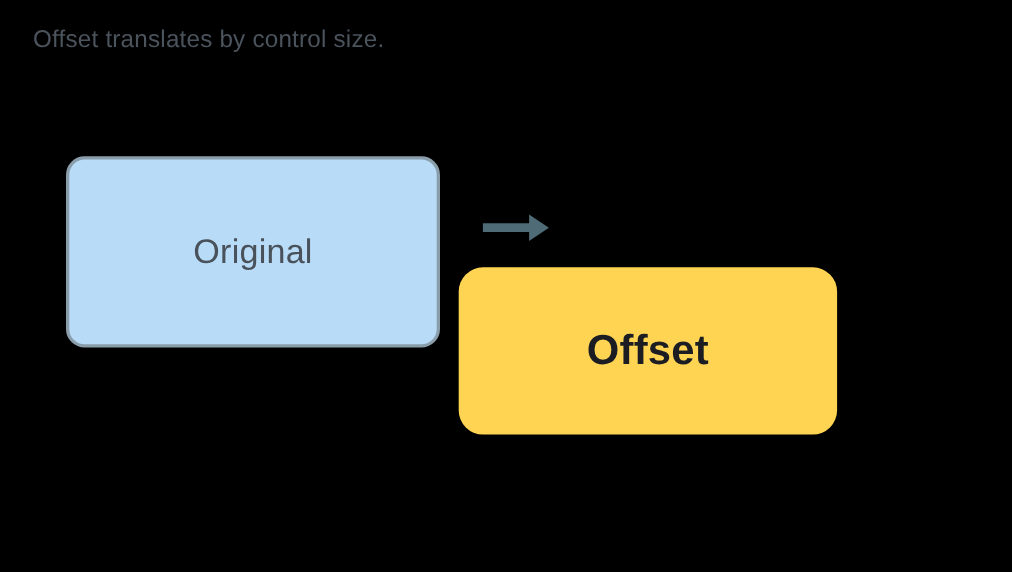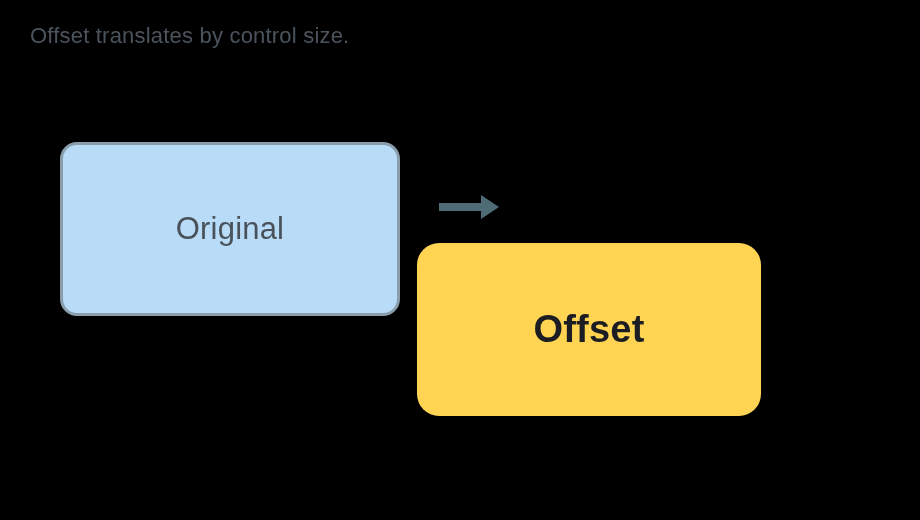--- a/index.html
+++ b/index.html
@@ -51,21 +51,21 @@
     color: #49525a;
     letter-spacing: 0.2px;
   }
 
   
   #offset-box {
     position: absolute;
     left: 417px;
     top: 243px;
     width: 344px;
-    height: 173px;
+    height: 152px;
     box-sizing: border-box;
     background: #ffd452;
     border: none;
     border-radius: 22px;
     display: flex;
     align-items: center;
     justify-content: center;
   }
   #offset-label {
     font-size: 38px;

